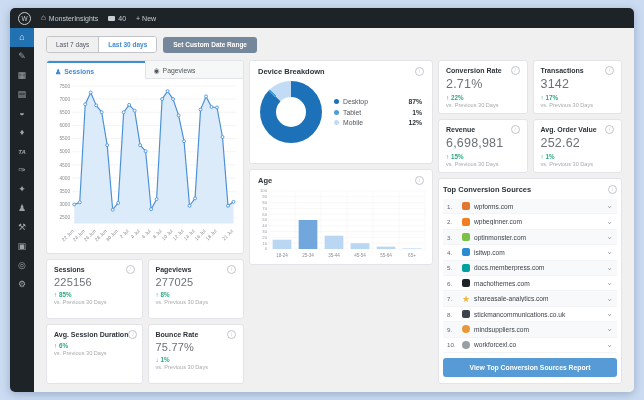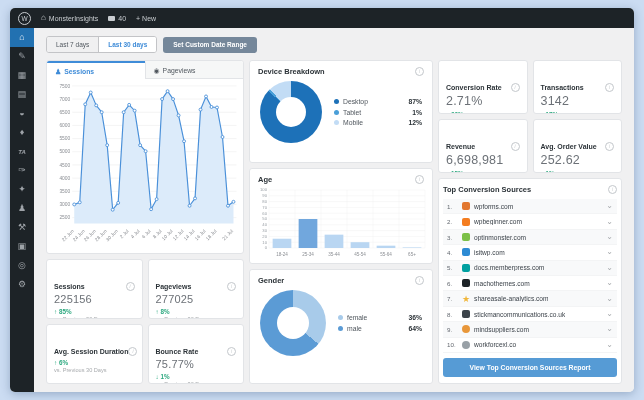--- a/index.html
+++ b/index.html
@@ -47,21 +47,21 @@
   .tab{display:flex;align-items:center;gap:3px;padding:0 8px;font-size:6.8px;flex:1;border-top:2px solid transparent;box-sizing:border-box;cursor:pointer}
   .tab.active{color:#3f8cd8;background:#fff;border-top-color:#3f8cd8;font-weight:bold}
   .tab.inactive{background:#f6f7f7;color:#50575e;border-left:1px solid #e2e4e7;border-bottom:1px solid #e2e4e7}
   .tab-ic{font-size:7px;line-height:1}
   #sessions-svg{display:block;margin:1px 0 0 2px}
 
   
   .stats-grid{display:grid;grid-template-columns:1fr 1fr;gap:5px}
   .stats-grid.left-rows{grid-auto-rows:60px}
   .stats-grid.right-rows{grid-auto-rows:54px}
-  .stat-card{padding:22px 7px;overflow:hidden}
+  .stat-card{padding:5px 7px;overflow:hidden}
   .stat-head{display:flex;justify-content:space-between;align-items:center}
   .stat-label{font-size:7px;font-weight:bold;color:#2c3338;white-space:nowrap}
   .info-icon{width:7px;height:7px;border:1px solid #c3c7cb;border-radius:50%;color:#c3c7cb;font-size:4.5px;display:flex;align-items:center;justify-content:center;font-style:italic;flex:0 0 auto;cursor:pointer}
   .stat-value{font-size:12.5px;color:#6c7177;margin-top:2px;letter-spacing:.2px}
   .stat-big .stat-value{font-size:11px}
   .stat-change{font-size:6.3px;font-weight:bold;color:#2ca87f;margin-top:2.5px}
   .stat-compare{font-size:5.6px;color:#a7aaad;margin-top:1px}
 
   
   .panel-title-row{display:flex;justify-content:space-between;align-items:center;padding:6px 8px 2px}
@@ -370,43 +370,20 @@
                 <text x="81" y="70" text-anchor="middle" font-size="4.6" fill="#8c8f94">35-44</text>
                 <rect x="97.64" y="56.2" width="18.72" height="5.799999999999997" fill="#b9d6f2"></rect>
                 <text x="107" y="70" text-anchor="middle" font-size="4.6" fill="#8c8f94">45-54</text>
                 <rect x="123.64" y="59.68" width="18.72" height="2.3200000000000003" fill="#b9d6f2"></rect>
                 <text x="133" y="70" text-anchor="middle" font-size="4.6" fill="#8c8f94">55-64</text>
                 <rect x="149.64" y="61.42" width="18.72" height="0.5799999999999983" fill="#b9d6f2"></rect>
                 <text x="159" y="70" text-anchor="middle" font-size="4.6" fill="#8c8f94">65+</text>
               </svg>
           </div>
 
-          <div class="card gender-card">
-            <div class="panel-title-row">
-              <span class="panel-title">Gender</span>
-              <span class="info-icon">i</span>
-            </div>
-            <div class="donut-wrap">
-              <div class="donut" id="gender-donut" style="width: 66px; height: 66px; background: conic-gradient(rgb(168, 203, 234) 0deg, rgb(168, 203, 234) 129.6deg, rgb(91, 155, 213) 129.6deg, rgb(91, 155, 213) 360deg);">
-                <div class="donut-hole" style="width:32px;height:32px"></div>
-              </div>
-              <div class="legend" id="gender-legend">
-                  <div class="leg-row">
-                    <span class="leg-dot" style="background: rgb(168, 203, 234);"></span>
-                    <span class="leg-label">female</span>
-                    <span class="leg-val">36%</span>
-                  </div>
-                  <div class="leg-row">
-                    <span class="leg-dot" style="background: rgb(91, 155, 213);"></span>
-                    <span class="leg-label">male</span>
-                    <span class="leg-val">64%</span>
-                  </div>
-                </div>
-            </div>
-          </div>
         </div>
 
         <div class="col col-right">
           <div class="stats-grid right-rows" id="stats-right">
               <div class="card stat-card">
                 <div class="stat-head">
                   <span class="stat-label">Conversion Rate</span>
                   <span class="info-icon">i</span>
                 </div>
                 <div class="stat-value">2.71%</div>

